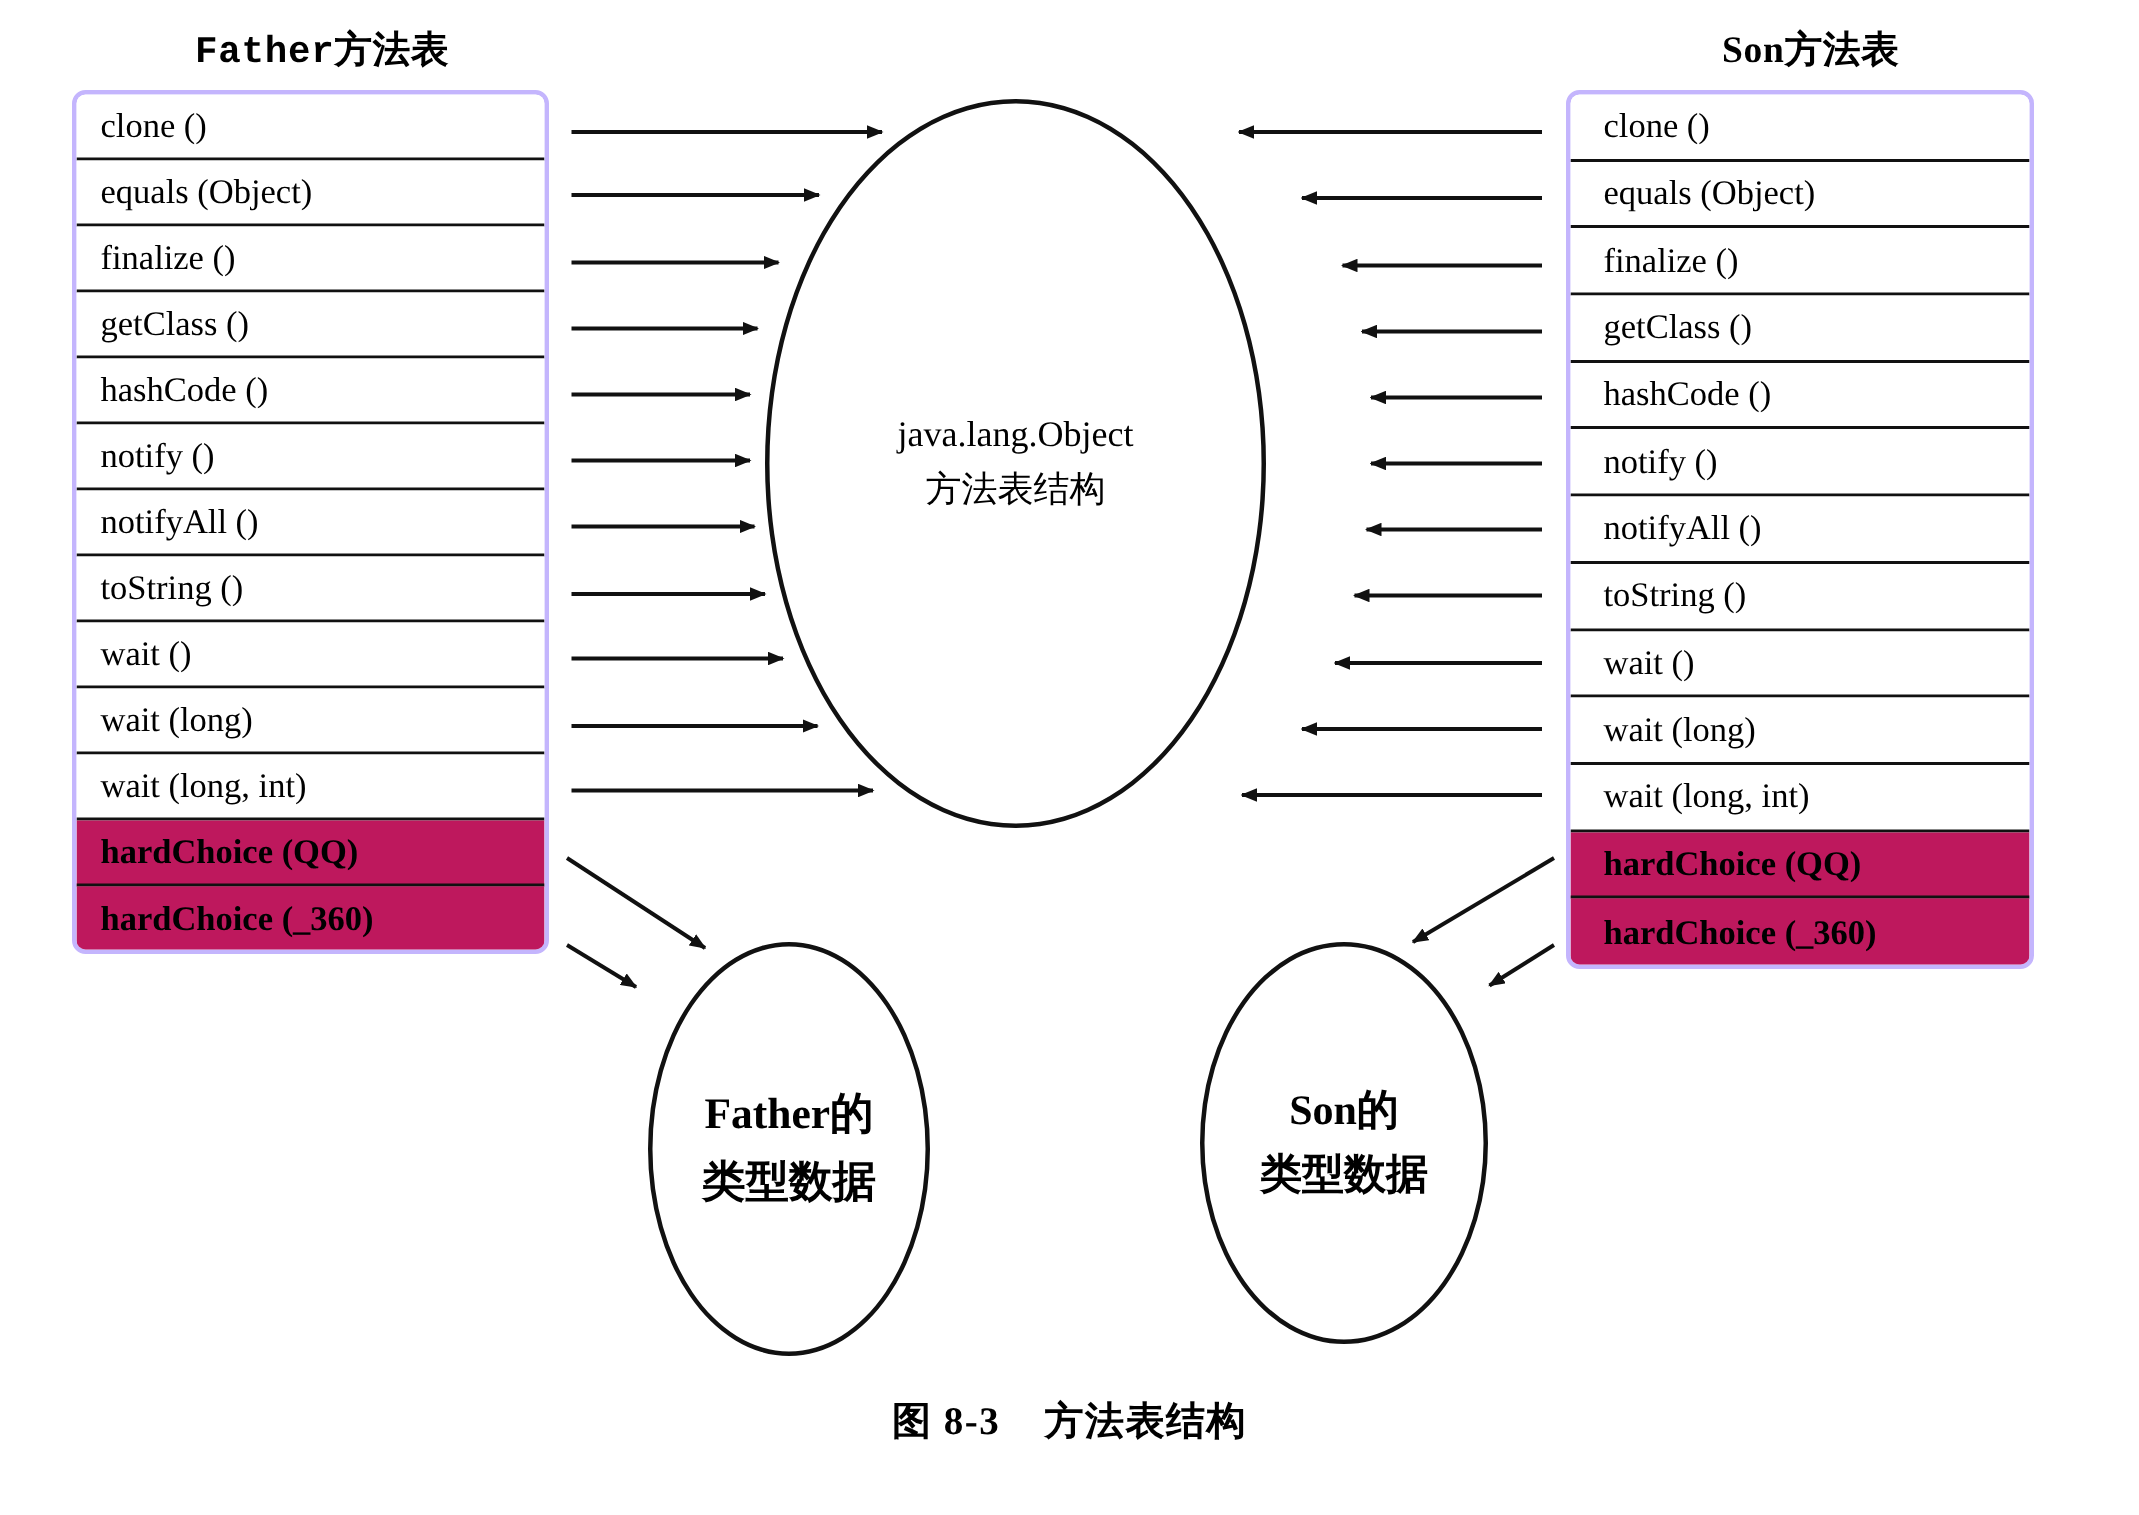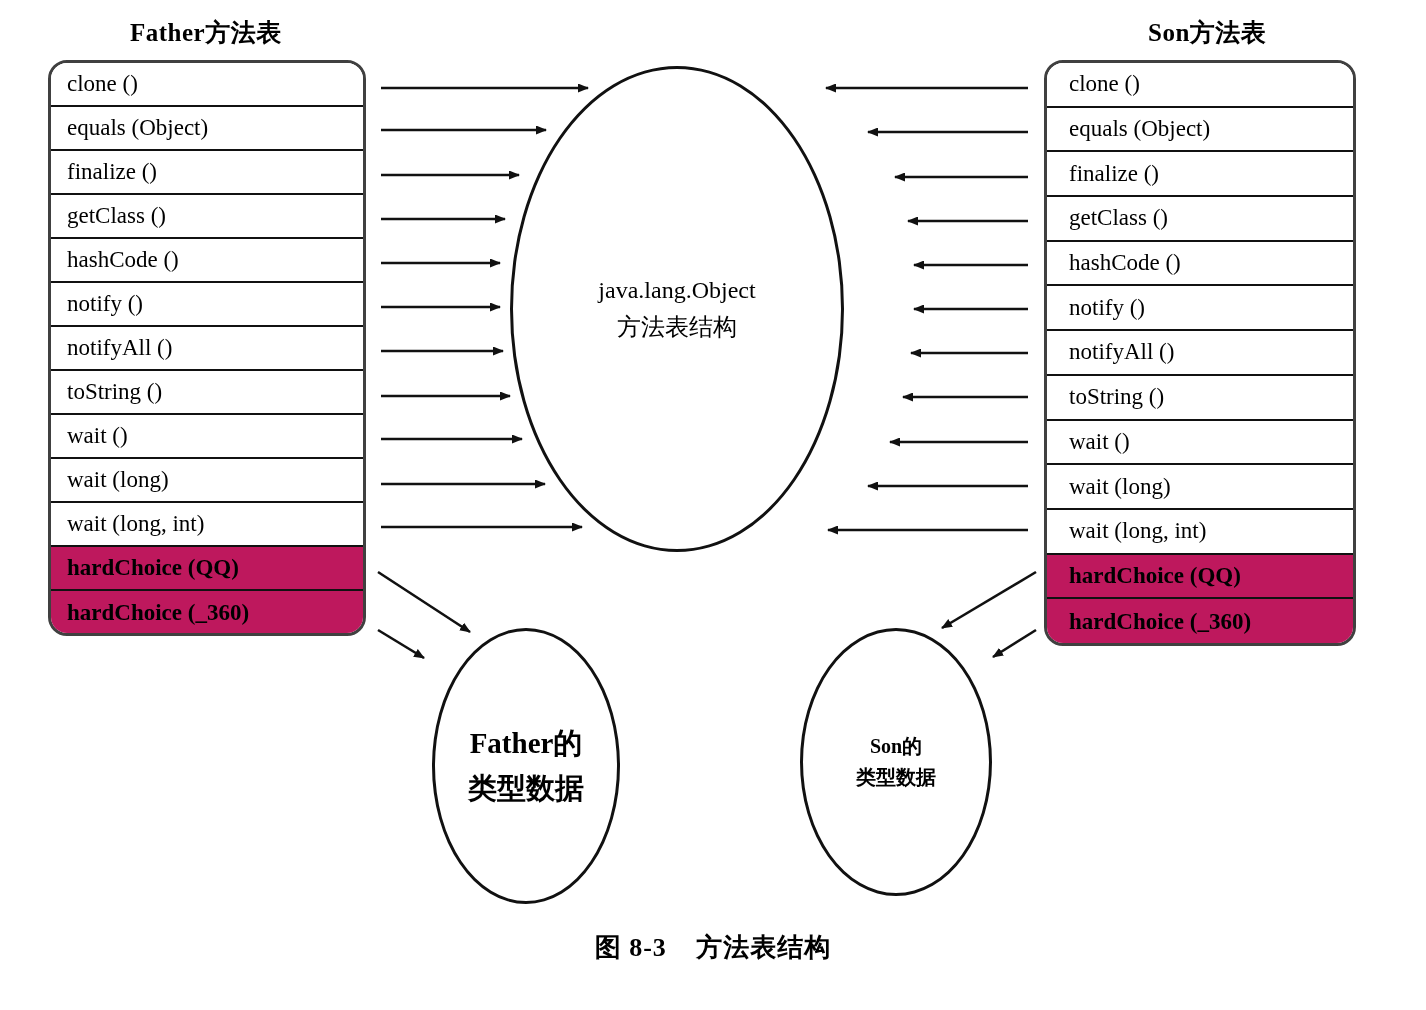--- a/index.html
+++ b/index.html
@@ -32,28 +32,28 @@
   }
 
   
   .table-title {
     position: absolute;
     font-size: 25px;
     font-weight: bold;
     letter-spacing: 0.5px;
     white-space: nowrap;
   }
-  #father-title { left: 130px; top: 16px; }
+  #father-title { left: 130px; top: 16px; font-family: Liberation Mono, monospace; }
   #son-title    { left: 1148px; top: 16px; text-align: center; }
 
   
   .method-table {
     position: absolute;
-    border: 3px solid #404040;
-    border-radius: 19px;
+    border: 3px solid #c4b5fd;
+    border-radius: 9px;
     box-sizing: border-box;
     background: #fff;
     overflow: hidden;
   }
   #father-table {
     left: 48px;
     top: 60px;
     width: 318px;
     height: 576px;
   }
@@ -108,21 +108,21 @@
     width: 188px;
     height: 276px;
     font-size: 29px;
     font-weight: bold;
   }
   #son-ellipse {
     left: 800px;
     top: 628px;
     width: 192px;
     height: 268px;
-    font-size: 20px;
+    font-size: 28px;
     font-weight: bold;
   }
   .ellipse .line1, .ellipse .line2 { display: block; }
 
   
   #caption {
     position: absolute;
     left: 0;
     top: 930px;
     width: 1426px;

